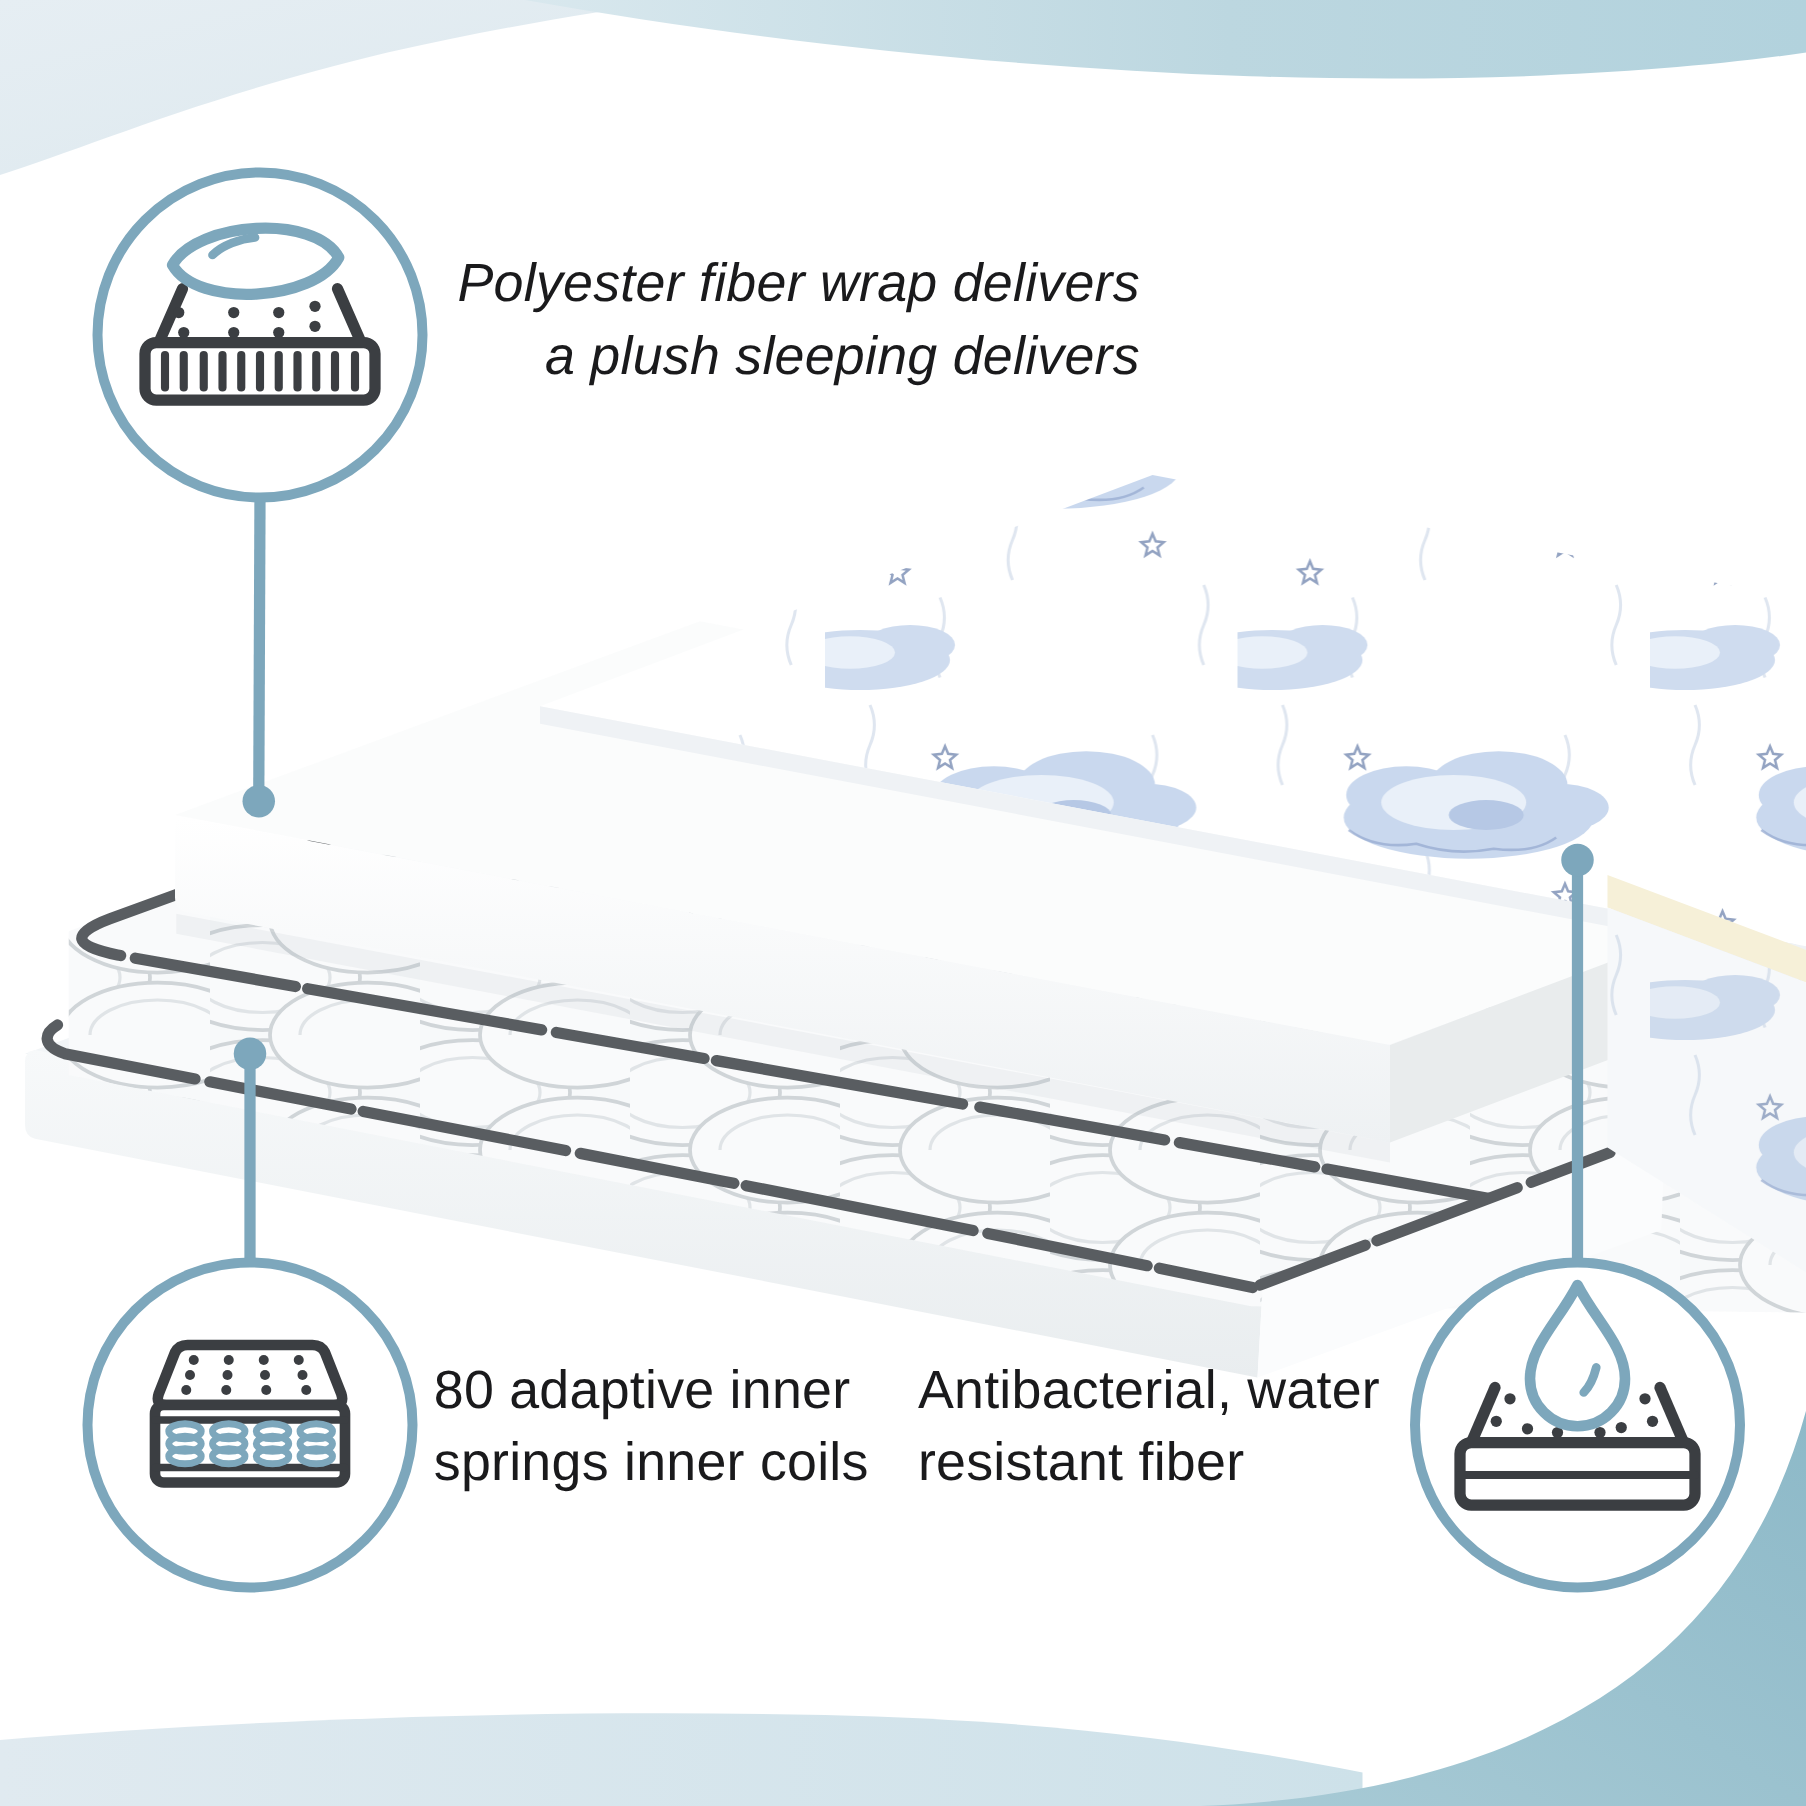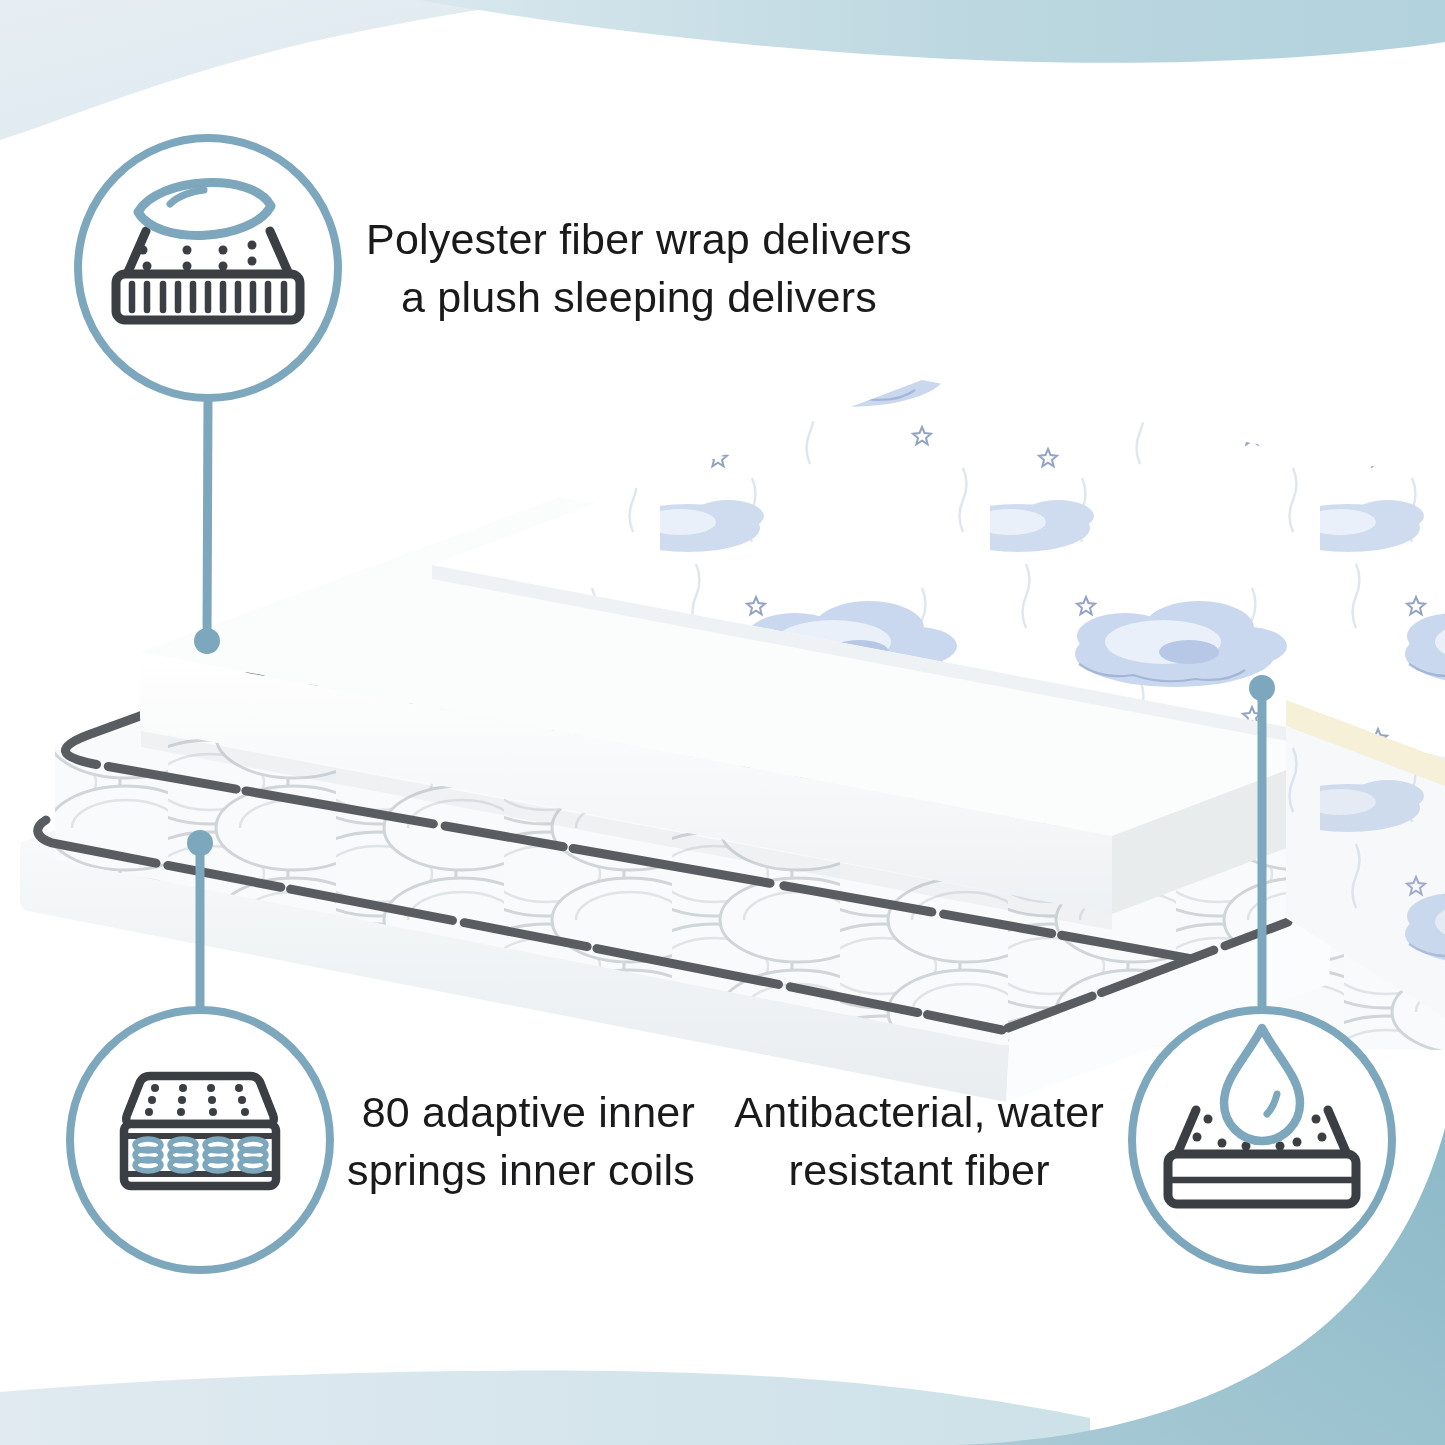--- a/index.html
+++ b/index.html
@@ -19,23 +19,23 @@
   .caption{
     position:absolute;
     color:var(--text);
     font-size:43px;
     line-height:58px;
     font-weight:500;
     letter-spacing:0.2px;
     z-index:5;
   }
   .cap-line{white-space:nowrap;}
-  .cap-top{left:366px;top:210px;text-align:center;}
-  .cap-springs{left:347px;top:1083px;text-align:right;}
-  .cap-cover{right:341px;top:1083px;text-align:center;}
+  .cap-top{left:366px;top:198px;text-align:right;font-style:italic;}
+  .cap-springs{left:347px;top:1083px;text-align:left;}
+  .cap-cover{right:341px;top:1083px;text-align:left;}
   .accent-stroke{stroke:var(--accent);}
   .dark-stroke{stroke:var(--icon-dark);}
 </style>
 </head>
 <body>
 
 <div class="stage">
 
 <svg width="1445" height="1445" viewBox="0 0 1445 1445">
   <defs>

